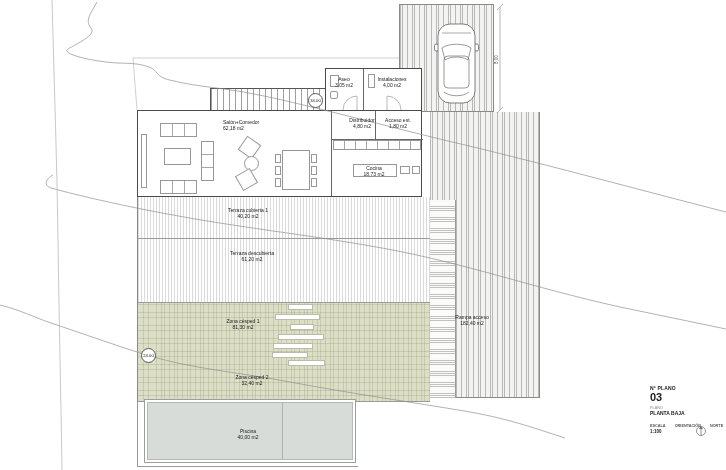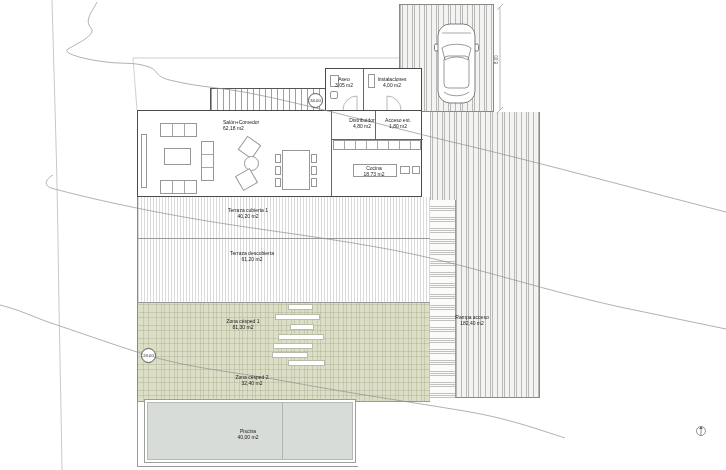--- a/index.html
+++ b/index.html
@@ -188,14 +188,32 @@
   </div>
   <div class="lab" style="left:248px;top:428px;">
     <span>Piscina</span>
     <span>40,00 m2</span>
   </div>
   <div class="lab" style="left:472px;top:314px;">
     <span>Rampa acceso</span>
     <span>182,40 m2</span>
   </div>
 
+  <div class="tb">
+    <div class="no-label">Nº PLANO</div>
+    <div class="number">03</div>
+    <div class="field">PLANO</div>
+    <div class="name">PLANTA BAJA</div>
+    <div class="row">
+      <div class="cell">
+        <span class="k">ESCALA</span>
+        <span class="v">1:100</span>
+      </div>
+      <div class="cell">
+        <span class="k">ORIENTACIÓN</span>
+      </div>
+      <div class="cell">
+        <span class="k">NORTE</span>
+      </div>
+    </div>
+  </div>
 
 </div>
 
 </body></html>

